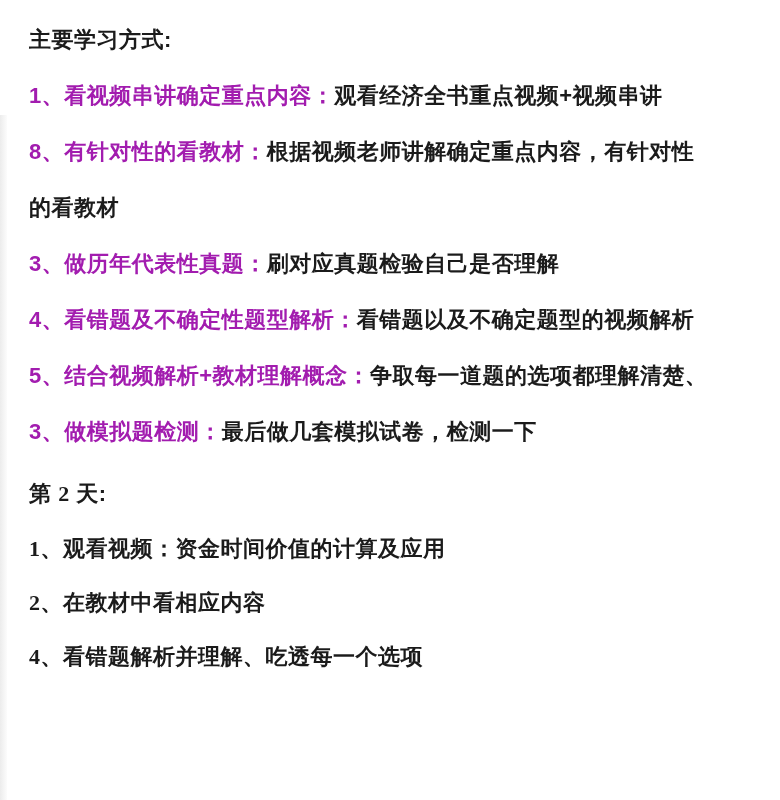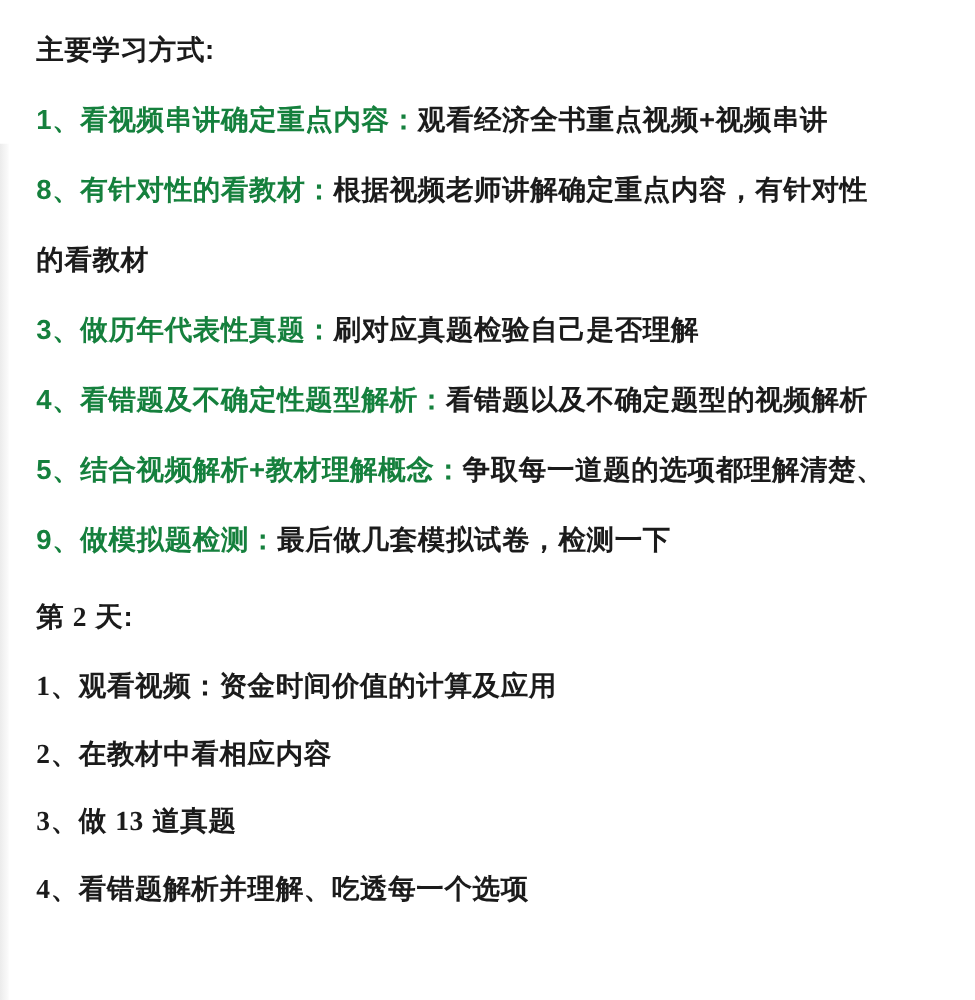--- a/index.html
+++ b/index.html
@@ -18,21 +18,21 @@
   }
   .doc{padding:12px 18px 0 29px;position:relative;}
   .row{
     font-size:22px;
     line-height:56px;
     font-weight:600;
     white-space:nowrap;
     letter-spacing:.5px;
   }
   .row-sm{line-height:54px;}
-  .red{color:#15803d;font-weight:700;}
+  .red{color:#a21caf;font-weight:700;}
   .num{font-weight:700;font-family:"Liberation Serif", serif;}
   .strong{font-weight:700;font-family:"Liberation Serif", serif;}
   .day2-gap{margin-top:6px;}
 </style>
 </head>
 <body>
 
 <div class="page">
   <div class="scan-edge"></div>
   <div class="doc">
@@ -56,37 +56,34 @@
     <div class="row">
       <span class="red">4、看错题及不确定性题型解析：</span><span>看错题以及不确定题型的视频解析</span>
     </div>
 
     <div class="row">
       <span class="red">5、结合视频解析+教材理解概念：</span><span>争取每一道题的选项都理解清楚、</span>
     </div>
 
 
     <div class="row">
-      <span class="red">9、做模拟题检测：</span><span>最后做几套模拟试卷，检测一下</span>
+      <span class="red">3、做模拟题检测：</span><span>最后做几套模拟试卷，检测一下</span>
     </div>
 
     <div class="row day2-gap">
       <span>第 </span><span class="strong">2</span><span> 天:</span>
     </div>
 
     <div class="row row-sm">
       <span class="num">1、</span><span>观看视频：资金时间价值的计算及应用</span>
     </div>
 
     <div class="row row-sm">
       <span class="num">2、</span><span>在教材中看相应内容</span>
     </div>
 
-    <div class="row row-sm">
-      <span class="num">3、</span><span>做 </span><span class="strong">13</span><span> 道真题</span>
-    </div>
 
     <div class="row row-sm">
       <span class="num">4、</span><span>看错题解析并理解、吃透每一个选项</span>
     </div>
 
   </div>
 </div>
 
 </body></html>

